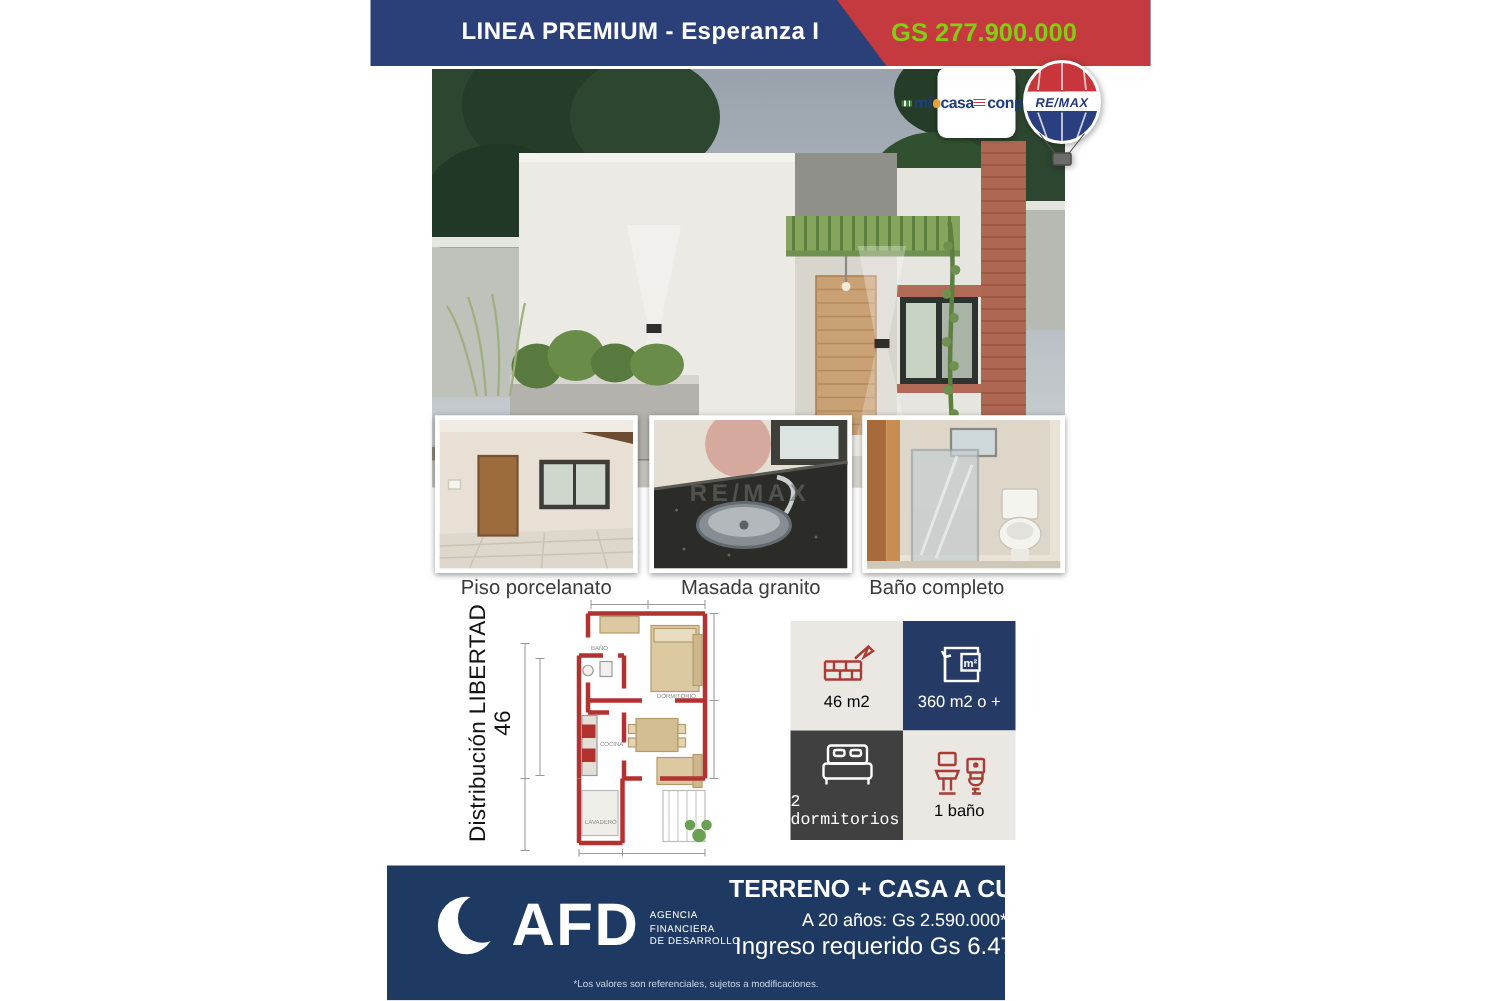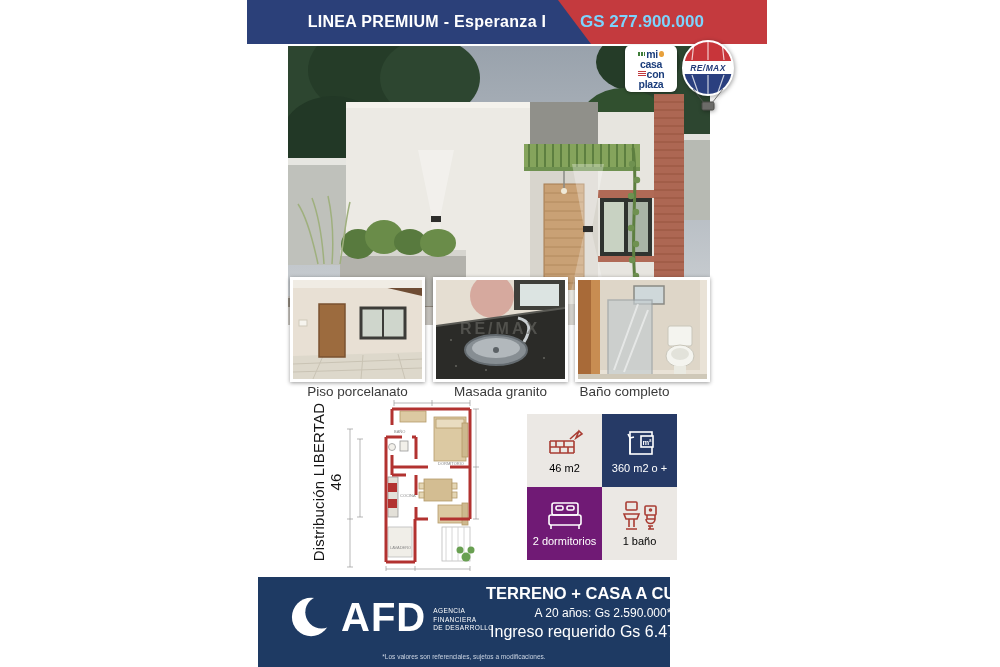--- a/index.html
+++ b/index.html
@@ -5,30 +5,30 @@
   html,body{margin:0;padding:0;background:#ffffff;}
   .flyer{position:relative;width:1000px;height:667px;background:#fff;overflow:hidden;
          font-family:"Liberation Sans",sans-serif;padding-left:44px;}
 
   
   .header{position:absolute;left:247px;top:0;width:520px;height:44px;background:#2b4079;}
   .header-red{position:absolute;left:300px;top:0;width:220px;height:44px;background:#c43a3e;
               clip-path:polygon(5% 0,100% 0,100% 100%,20% 100%);}
   .header-title{position:absolute;left:30px;top:0;width:300px;line-height:44px;text-align:center;
                 color:#fff;font-weight:bold;font-size:16px;letter-spacing:.3px;}
-  .header-price{position:absolute;right:32px;top:0;width:186px;line-height:44px;text-align:center;
-                color:#7dd3fc;font-weight:bold;font-size:17px;}
+  .header-price{position:absolute;right:18px;top:0;width:186px;line-height:44px;text-align:center;
+                color:#84cc16;font-weight:bold;font-size:17px;}
 
   
   .scene{position:absolute;left:288px;top:46px;width:422px;height:279px;}
   .scene svg{display:block;}
 
   
   .micasa{position:absolute;left:625px;top:45px;width:52px;height:47px;background:#fff;border-radius:6px;
-          box-shadow:0 1px 3px rgba(0,0,0,.35);display:flex;flex-direction:column;align-items:center;
+          box-shadow:0 1px 3px rgba(0,0,0,.35);display:flex;flex-direction:row;align-items:center;
           justify-content:center;line-height:10px;}
   .mc-row{display:flex;align-items:center;gap:1px;}
   .mc-word{font-weight:bold;font-size:10.5px;color:#1c3e7c;letter-spacing:-.3px;}
   .mc-green{width:7px;height:4px;background:repeating-linear-gradient(90deg,#3f7d3a 0 2px,#fff 2px 3px);}
   .mc-balloon{width:5px;height:6px;border-radius:50% 50% 45% 45%;background:#e8a13c;}
   .mc-stripes{width:8px;height:5px;background:repeating-linear-gradient(0deg,#c23a3e 0 1px,#fff 1px 2px);}
 
   
   .remax{position:absolute;left:679px;top:40px;width:58px;height:72px;filter:drop-shadow(1px 1px 2px rgba(0,0,0,.35));}
 
@@ -45,21 +45,21 @@
               text-align:center;font-size:15px;color:#141414;letter-spacing:.2px;}
   .plan{position:absolute;left:342px;top:399px;width:142px;height:172px;}
 
   
   .stats{position:absolute;left:527px;top:414px;width:150px;height:146px;
          display:grid;grid-template-columns:1fr 1fr;grid-template-rows:1fr 1fr;}
   .cell{display:flex;flex-direction:column;align-items:center;justify-content:center;gap:3px;}
   .cell .lbl{font-size:11px;}
   .cell-light{background:#ebe8e4;color:#000000;}
   .cell-navy{background:#263a66;color:#fff;}
-  .cell-red{background:#701a75;color:#fff;}
+  .cell-red{background:#404040;color:#fff;font-family:Liberation Mono, monospace;}
 
   
   .footer{position:absolute;left:258px;top:577px;width:412px;height:90px;background:#1e3a63;}
   .afd{position:absolute;left:32px;top:17px;display:flex;align-items:center;gap:7px;}
   .afd-name{font-size:40px;font-weight:bold;color:#fff;letter-spacing:1px;line-height:42px;}
   .afd-sub{display:flex;flex-direction:column;justify-content:center;color:#fff;font-size:6.5px;
            letter-spacing:.4px;line-height:8.5px;margin-top:6px;}
   .offer{position:absolute;left:212px;top:7px;width:266px;text-align:center;color:#fff;}
   .offer-1{font-size:16.5px;font-weight:bold;}
   .offer-2{font-size:12px;margin-top:3px;}

